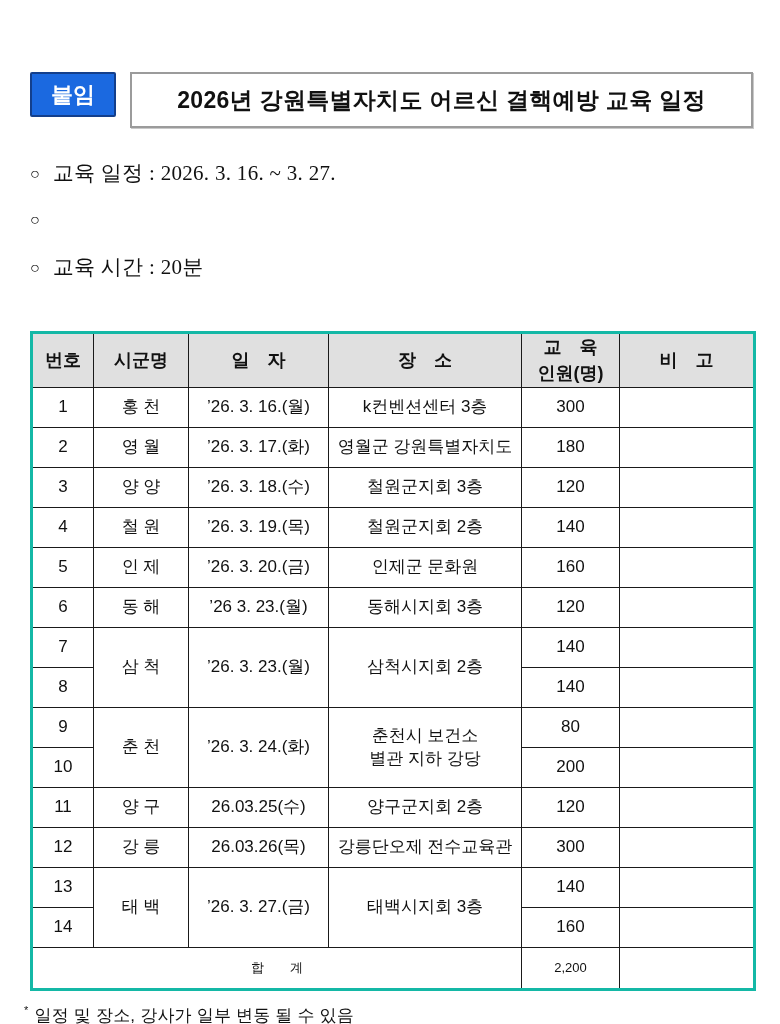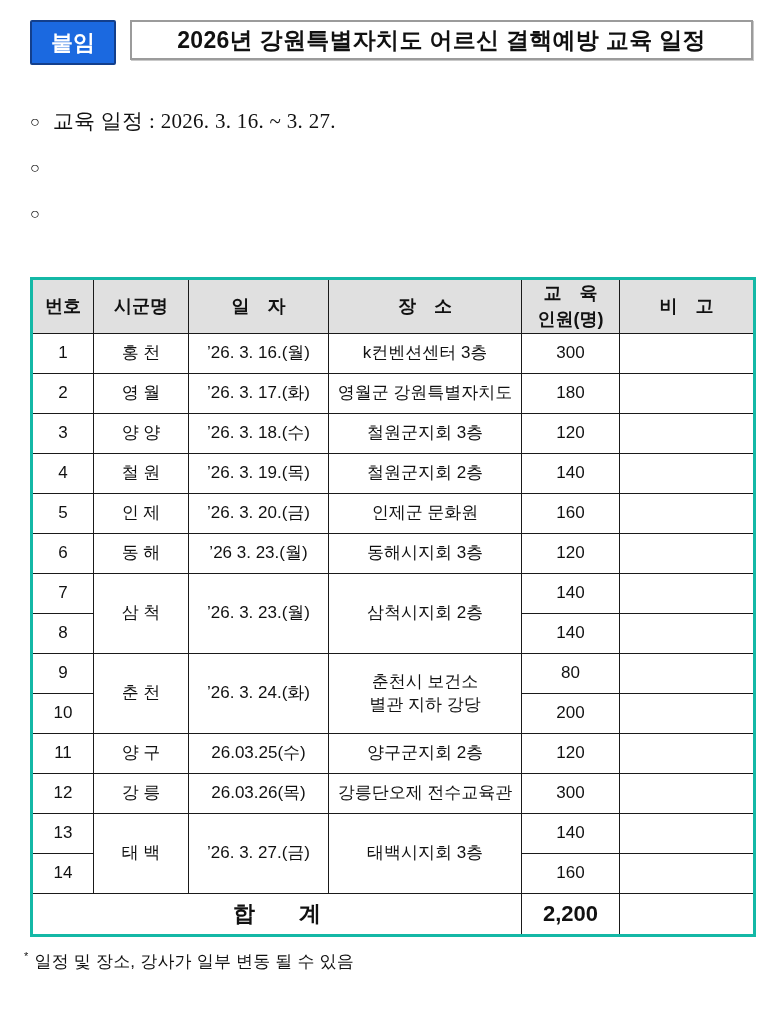--- a/index.html
+++ b/index.html
@@ -5,38 +5,38 @@
   * { box-sizing: border-box; }
   html, body { margin: 0; padding: 0; background: #ffffff; }
   body {
     width: 780px; height: 1024px;
     font-family: "Liberation Sans", sans-serif;
     color: #111;
   }
   .page {
     position: relative;
     width: 780px; height: 1024px;
-    padding: 20px 27px 0 30px;
+    padding: 72px 27px 0 30px;
     background: #ffffff;
     overflow: hidden;
   }
 
   
   .header-row { display: flex; gap: 14px; height: 45px; }
   .badge {
     width: 86px; height: 45px;
     background: #1b69e0;
     border: 2px solid #133f8c;
     border-radius: 2px;
     color: #ffffff;
     font-weight: bold; font-size: 22px;
     display: flex; align-items: center; justify-content: center;
   }
   .title-box {
-    flex: 1; height: 40px;
+    flex: 1; height: 56px;
     border: 2px solid #9b9b9b;
     box-shadow: 1px 1px 0 #c9c9c9;
     background: #ffffff;
     display: flex; align-items: center; justify-content: center;
     font-weight: bold; font-size: 23px; letter-spacing: 0.3px;
     white-space: pre-wrap;
   }
 
   
   .bullets {
@@ -64,21 +64,21 @@
     padding: 0 2px;
     overflow: hidden;
   }
   .schedule th {
     background: #e0e0e0;
     font-size: 18px; font-weight: bold;
     height: 55px; line-height: 1.4;
   }
   .schedule td { font-size: 17px; height: 40px; background: #ffffff; line-height: 1.3; }
   .schedule td.num { font-size: 17px; }
-  .total-row td { font-weight: bold; font-size: 22px; height: 42px; }
+  .total-row td { font-weight: normal; font-size: 13px; height: 42px; }
 
   
   .footnote { margin-top: 13px; margin-left: -6px; font-size: 17px; letter-spacing: 0.2px; }
   .footnote sup { font-size: 11px; margin-right: 6px; }
 </style>
 </head>
 <body>
 
 <div class="page">
 
@@ -90,20 +90,21 @@
   <div class="bullets">
     <div class="bullet-item">
       <span class="bullet-marker">○</span>
       <span class="bullet-text">교육 일정 : 2026. 3. 16. ~ 3. 27.</span>
     </div>
     <div class="bullet-item">
       <span class="bullet-marker">○</span>
     </div>
     <div class="bullet-item">
       <span class="bullet-marker">○</span>
+      <span class="bullet-text">교육 시간 : 20분</span>
     </div>
   </div>
 
   <table class="schedule">
     <colgroup>
       <col style="width:62px">
         <col style="width:95px">
         <col style="width:140px">
       <col style="width:193px">
         <col style="width:98px">

